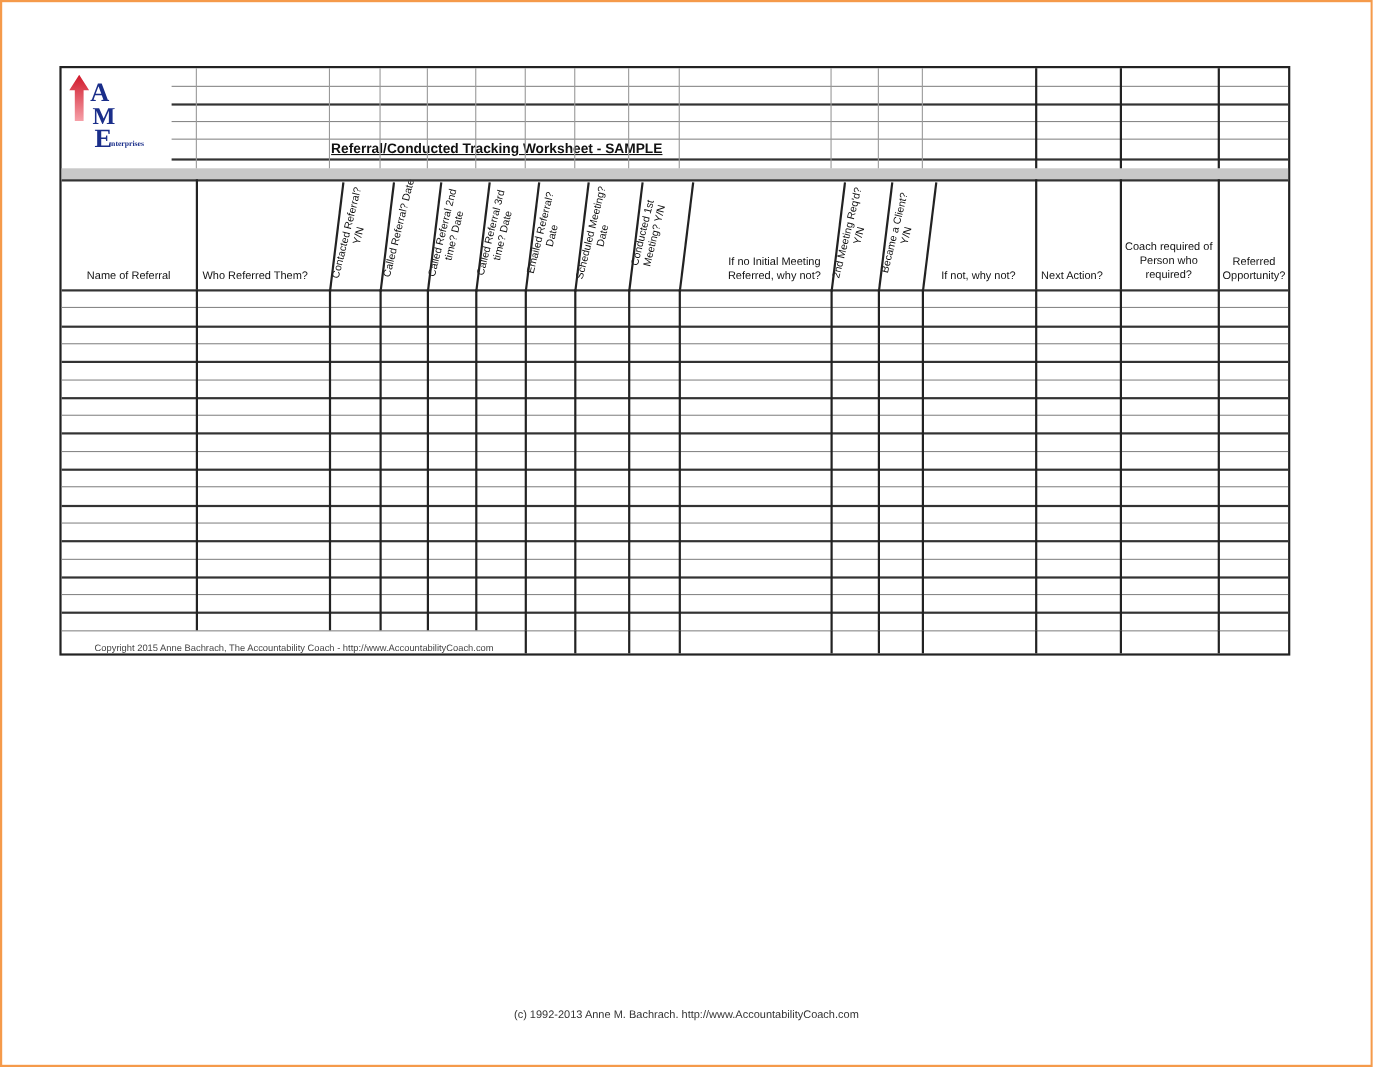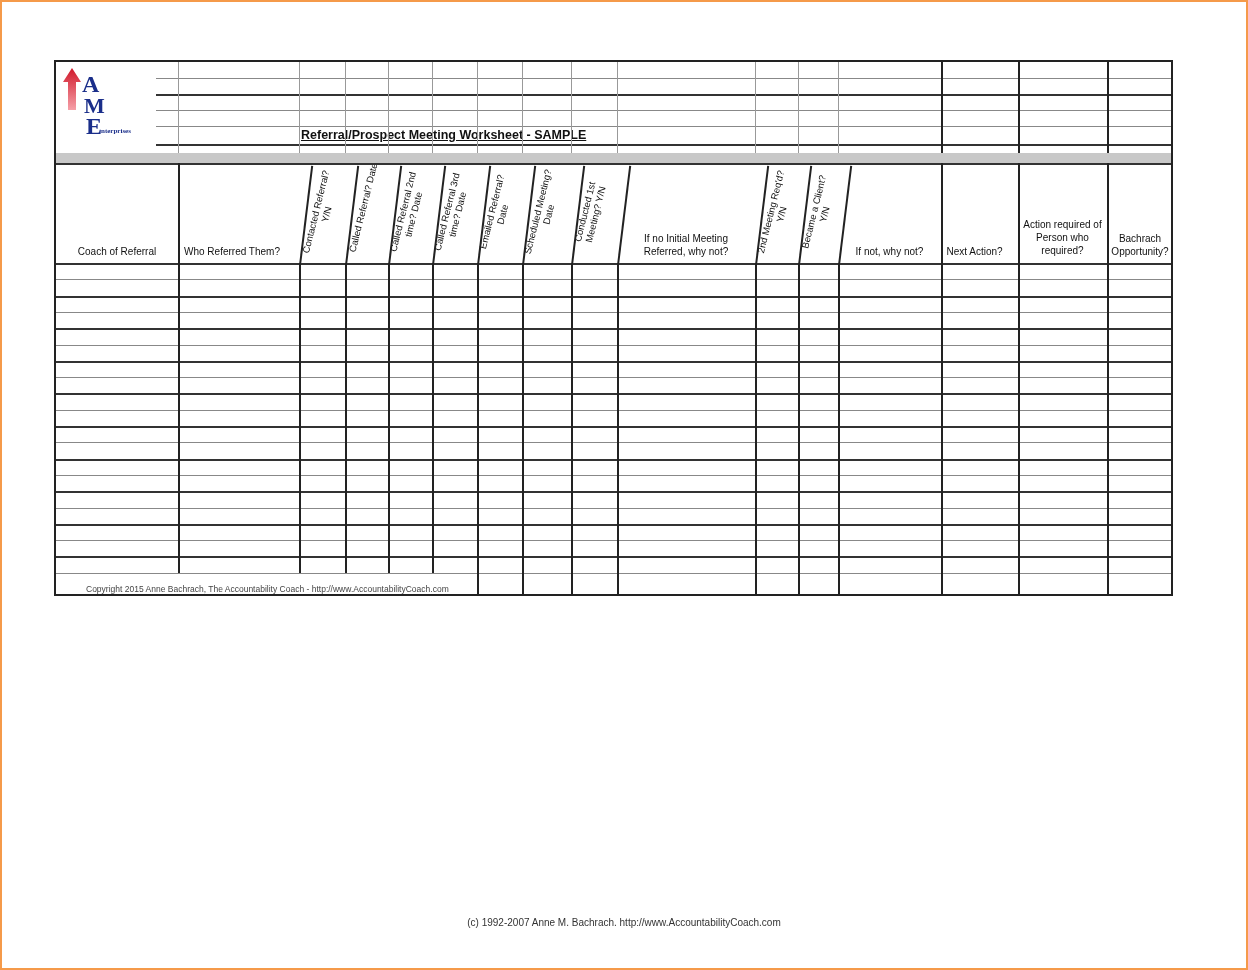--- a/index.html
+++ b/index.html
@@ -36,39 +36,39 @@
       </defs>
       <polygon points="10,0 1,14 6,14 6,42 14,42 14,14 19,14" fill="url(#ag)"></polygon>
       <text x="20" y="24" font-family="Liberation Serif, serif" font-size="24" font-weight="bold" fill="#1a2e8a">A</text>
       <text x="22" y="45" font-family="Liberation Serif, serif" font-size="22" font-weight="bold" fill="#1a2e8a">M</text>
       <text x="24" y="66" font-family="Liberation Serif, serif" font-size="24" font-weight="bold" fill="#1a2e8a">E</text>
       <text x="39" y="65" font-family="Liberation Serif, serif" font-size="7" font-weight="bold" fill="#1a2e8a">nterprises</text>
     </svg>
   </div>
 
   <div style="position: absolute; left: 244px; top: 65px; width: 640px; height: 16px; background: rgb(255, 255, 255);"></div>
-    <div class="title">Referral/Prospect Meeting Worksheet - SAMPLE</div>
+    <div class="title">Referral/Conducted Tracking Worksheet - SAMPLE</div>
 
   <div class="gray-band"></div>
 
-  <div class="hdr" style="left:0;width:122px;top:183px;">Coach of Referral</div>
+  <div class="hdr" style="left:0;width:122px;top:183px;">Name of Referral</div>
   <div class="hdr" style="left:122px;width:108px;top:183px;">Who Referred Them?</div>
-  <div class="hdr" style="left:561px;width:138px;top:170px;">
+  <div class="hdr" style="left:579px;width:138px;top:170px;">
     <div>If no Initial Meeting</div>
     <div>Referred, why not?</div>
   </div>
   <div class="hdr" style="left:782px;width:103px;top:183px;">If not, why not?</div>
   <div class="hdr" style="left:885px;width:67px;top:183px;text-align:center;">Next Action?</div>
   <div class="hdr" style="left:962px;width:89px;top:156px;">
-    <div>Action required of</div>
+    <div>Coach required of</div>
     <div>Person who</div>
     <div>required?</div>
   </div>
   <div class="hdr" style="left:1051px;width:66px;top:170px;">
-    <div>Bachrach</div>
+    <div>Referred</div>
     <div>Opportunity?</div>
   </div>
 
   <div class="rot" style="left:210px;top:140px;width:110px;transform:rotate(-76deg);">
     <div>Contacted Referral?</div>
     <div>Y/N</div>
   </div>
   <div class="rot" style="left:252px;top:140px;width:110px;transform:rotate(-76deg);">
     <div>Called Referral? Date</div>
   </div>
@@ -197,13 +197,13 @@
     <div style="position: absolute; left: 0px; width: 1115px; top: 380.3px; height: 16.3px;"></div>
     <div style="position: absolute; left: 0px; width: 1115px; top: 396.6px; height: 16.3px;"></div>
     <div style="position: absolute; left: 0px; width: 1115px; top: 412.9px; height: 16.3px;"></div>
     <div style="position: absolute; left: 0px; width: 1115px; top: 429.2px; height: 16.3px;"></div>
     <div style="position: absolute; left: 0px; width: 1115px; top: 445.5px; height: 16.3px;"></div>
     <div style="position: absolute; left: 0px; width: 1115px; top: 461.8px; height: 16.3px;"></div>
     <div style="position: absolute; left: 0px; width: 1115px; top: 478.1px; height: 16.3px;"></div>
     <div style="position: absolute; left: 0px; width: 1115px; top: 494.4px; height: 16.3px;"></div>
   </div>
 
-<div class="footer">(c) 1992-2007 Anne M. Bachrach.  http://www.AccountabilityCoach.com</div>
+<div class="footer">(c) 1992-2013 Anne M. Bachrach.  http://www.AccountabilityCoach.com</div>
 
 </body></html>

